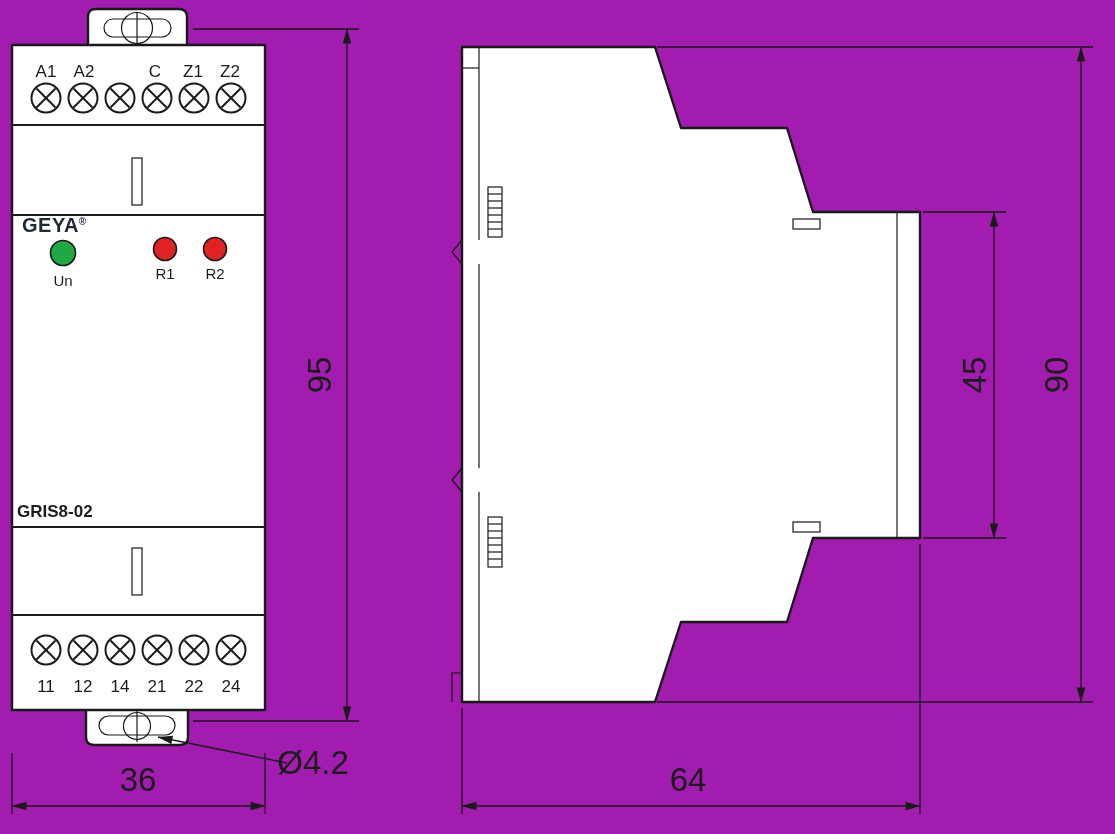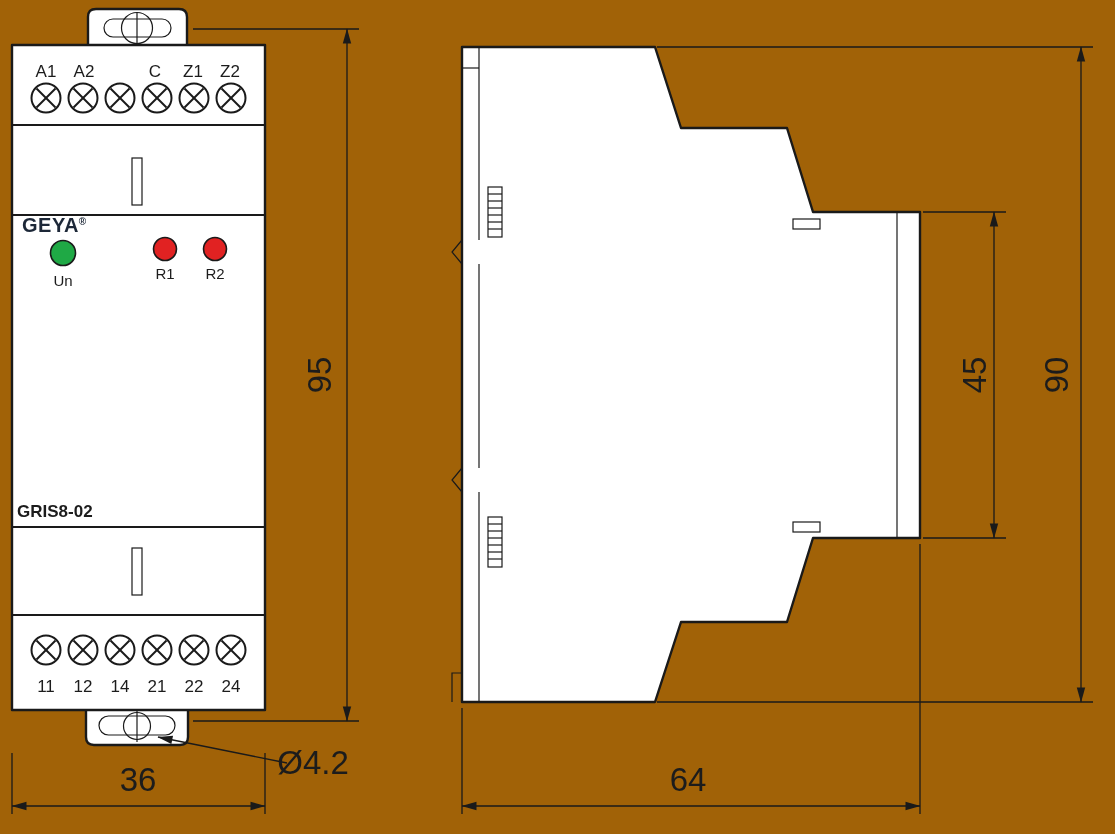--- a/index.html
+++ b/index.html
@@ -1,16 +1,16 @@
 <!DOCTYPE html>
 <html><head>
 <meta charset="utf-8">
 <style>
   html,body{margin:0;padding:0;background:#ffffff;}
-  .stage{position:relative;width:1115px;height:834px;background:#a16207;font-family:"Liberation Sans",sans-serif;}
+  .stage{position:relative;width:1115px;height:834px;background:#a21caf;font-family:"Liberation Sans",sans-serif;}
   svg{display:block;}
   .outline{fill:#ffffff;stroke:#1a1a1a;stroke-width:2.4;stroke-linejoin:round;}
   .detail{fill:none;stroke:#1a1a1a;stroke-width:2;}
   .thin{fill:none;stroke:#1a1a1a;stroke-width:1.2;}
   .dim{stroke:#1a1a1a;stroke-width:1.3;fill:none;}
   .dimtext{font-size:33px;fill:#1c1c1c;}
   .term{font-size:17px;fill:#1c1c1c;}
   .ledlabel{font-size:15px;fill:#1c1c1c;}
   .brand{font-size:20px;font-weight:bold;fill:#1d2838;letter-spacing:.5px;}
   .model{font-size:17px;font-weight:bold;fill:#1c1c1c;}

